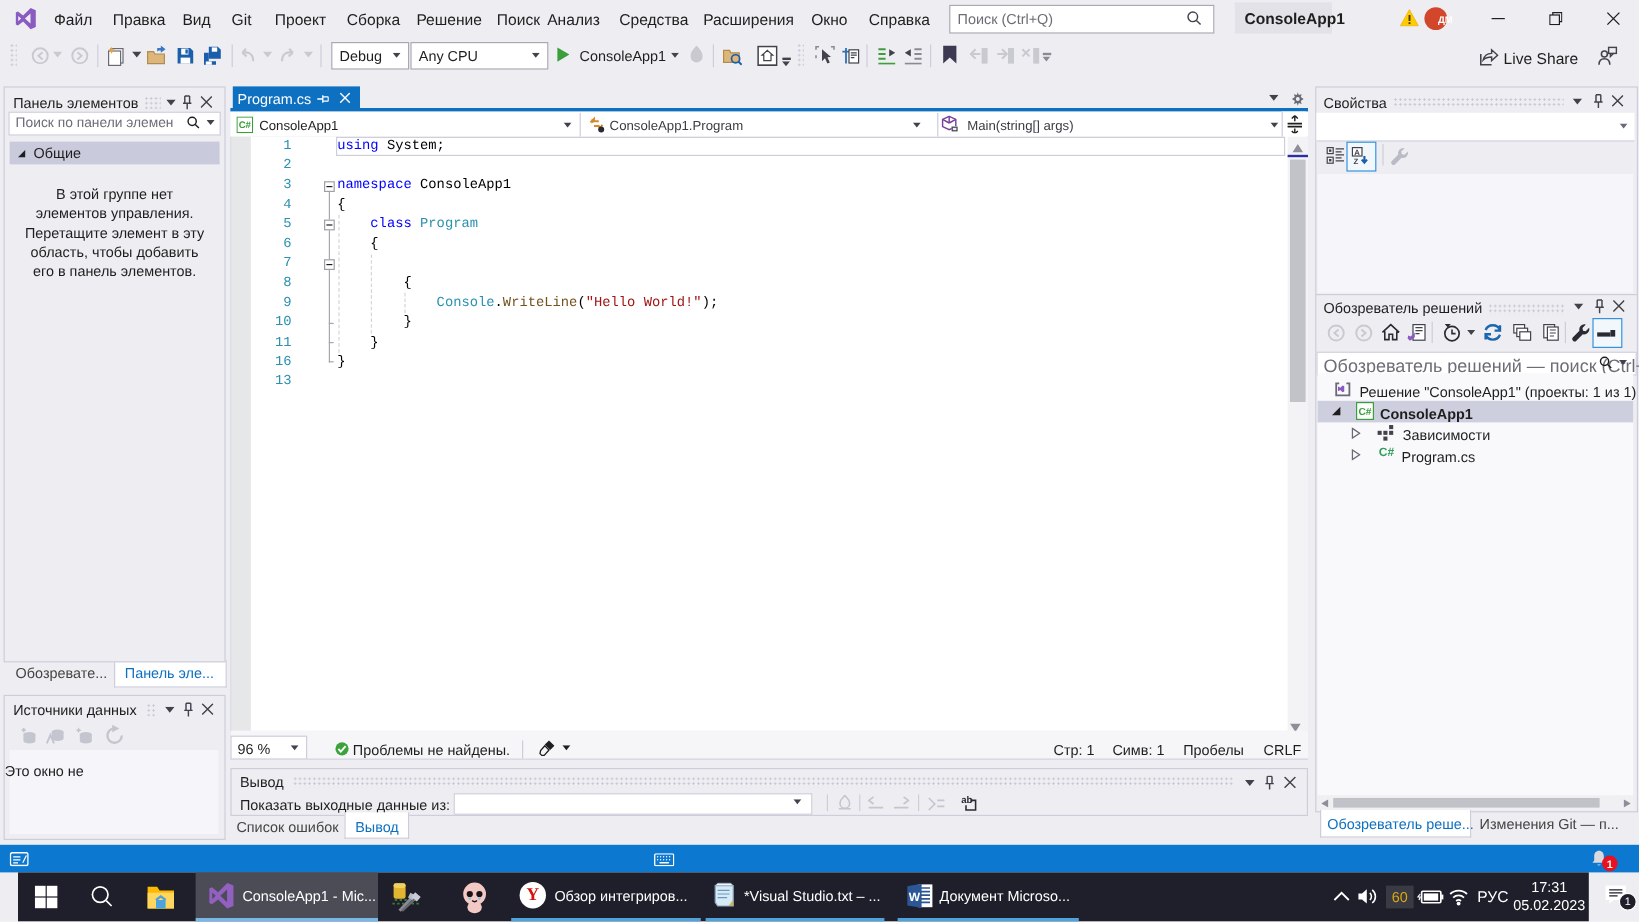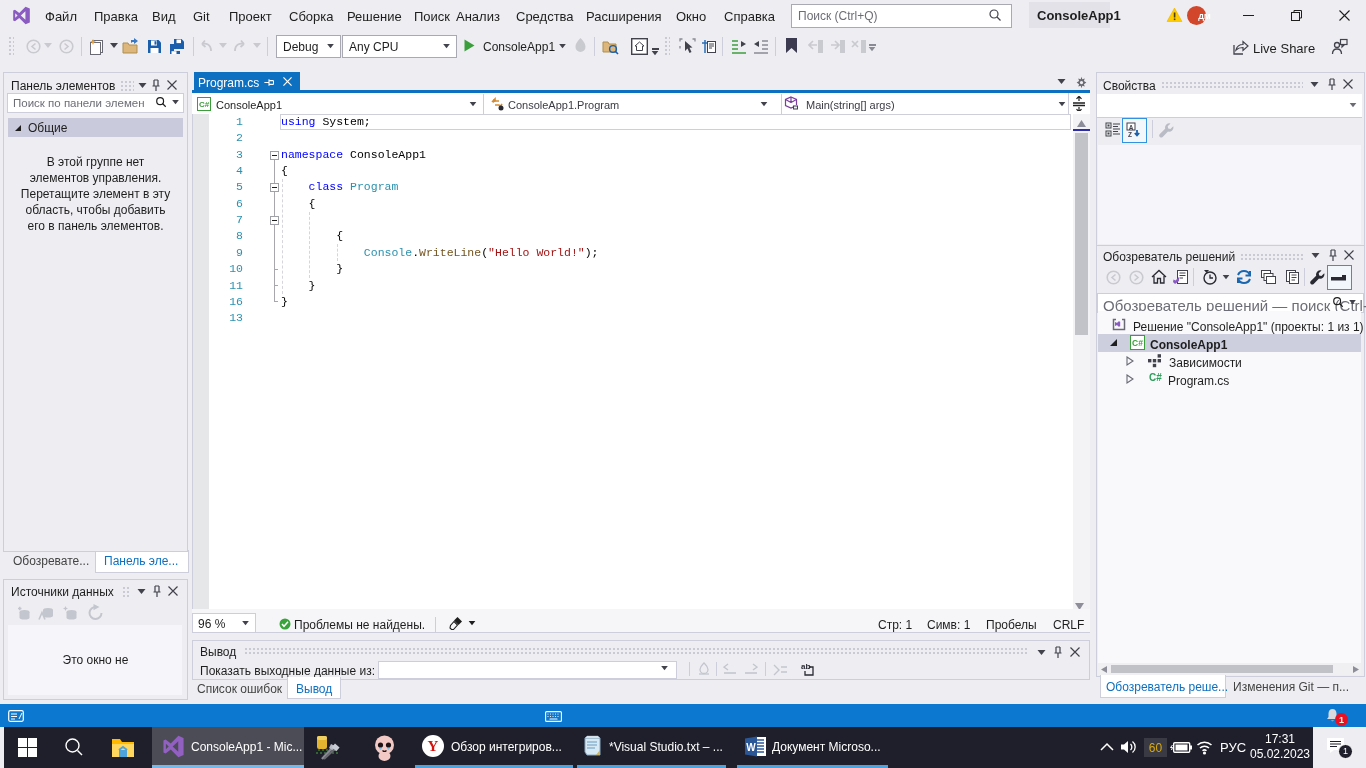--- a/index.html
+++ b/index.html
@@ -258,21 +258,21 @@
 <svg class="a" style="left:58px;top:25px" width="16" height="16" viewBox="0 0 16 16">
         <ellipse cx="9.5" cy="7" rx="5" ry="2" fill="#C3C6CE"></ellipse>
         <path d="M4.5 7 4.5 12.5 A5 2 0 0 0 14.5 12.5 L14.5 7" fill="#C3C6CE"></path>
         <path d="M3.5 1 4.3 2.7 6 3.5 4.3 4.3 3.5 6 2.7 4.3 1 3.5 2.7 2.7 Z" fill="#C3C6CE"></path>
       </svg>
 <svg class="a" style="left:83px;top:24px" width="17" height="17" viewBox="0 0 17 17">
         <path d="M14.5 9 A6 6 0 1 1 9 3" fill="none" stroke="#C3C6CE" stroke-width="2"></path>
         <path d="M6.5 0 12.5 3 6.5 6.3 Z" fill="#C3C6CE"></path>
       </svg>
 <div class="a" style="left:4px;top:45px;width:174px;height:70px;background:#F6F6FA"></div>
-<div class="a f12" style="left:0;top:73px;width:183px;text-align:center">Это окно не</div>
+<div class="a f12" style="left:0;top:56px;width:183px;">Это окно не</div>
 </div>
 
 <div class="a" id="editor" style="left:192px;top:71px;width:898px;height:629px">
 <div class="a" style="left:2px;top:1px;width:106px;height:20px;background:#0E70C0"></div>
 <div class="a f12" style="left:6px;top:5px;color:#fff">Program.cs</div>
 <svg class="a" style="left:72px;top:6px" width="10" height="11" viewBox="0 0 10 12">
         <path d="M3 1 7 1 M3 1 3 6 M7 1 7 6 M1.5 6 8.5 6 M5 6 5 11" stroke="#fff" stroke-width="1.2" transform="rotate(90 5 6)"></path>
       </svg>
 <svg class="a" style="left:91px;top:6px" width="9" height="9" viewBox="0 0 10 10">
         <path d="M0.5 0.5 9.5 9.5 M9.5 0.5 0.5 9.5" stroke="#fff" stroke-width="1.3"></path>
@@ -606,21 +606,21 @@
         <path d="M3 3 3.01 3 M5.5 3 5.51 3 M8 3 8.01 3 M10.5 3 10.51 3 M13 3 13.01 3 M3 5.5 3.01 5.5 M5.5 5.5 5.51 5.5 M8 5.5 8.01 5.5 M10.5 5.5 10.51 5.5 M13 5.5 13.01 5.5 M5 8 12 8" stroke="#fff" stroke-width="1.2" stroke-linecap="round"></path>
       </svg>
 <svg class="a" style="left:1326px;top:4px" width="13" height="16" viewBox="0 0 13 16">
         <path d="M6.5 1 C9 1 10.5 3 10.5 5.5 L10.5 9 12 11 1 11 2.5 9 2.5 5.5 C2.5 3 4 1 6.5 1 Z" fill="#D9D9DE"></path>
         <path d="M5 12.5 A1.8 1.8 0 0 0 8 12.5 Z" fill="#D9D9DE"></path>
       </svg>
 <div class="a" style="left:1335px;top:9px;width:13px;height:13px;border-radius:50%;background:#E81123"></div>
 <div class="a" style="left:1335px;top:11px;width:13px;text-align:center;font-size:9px;font-weight:bold;color:#FFF8E0">1</div>
 </div>
 
-<div class="a" id="taskbar" style="left:4px;top:727px;width:1309px;height:41px;background:#1F1F2B">
+<div class="a" id="taskbar" style="left:15px;top:727px;width:1309px;height:41px;background:#1F1F2B">
 <svg class="a" style="left:14px;top:11px" width="19" height="19" viewBox="0 0 19 19">
         <rect x="0" y="0" width="9" height="9" fill="#fff"></rect>
         <rect x="10" y="0" width="9" height="9" fill="#fff"></rect>
         <rect x="0" y="10" width="9" height="9" fill="#fff"></rect>
         <rect x="10" y="10" width="9" height="9" fill="#fff"></rect>
       </svg>
 <svg class="a" style="left:60px;top:10px" width="20" height="20" viewBox="0 0 20 20">
         <circle cx="8.5" cy="8.5" r="6.5" fill="none" stroke="#fff" stroke-width="1.4"></circle>
         <line x1="13.5" y1="13.5" x2="18" y2="18" stroke="#fff" stroke-width="1.4"></line>
       </svg>

